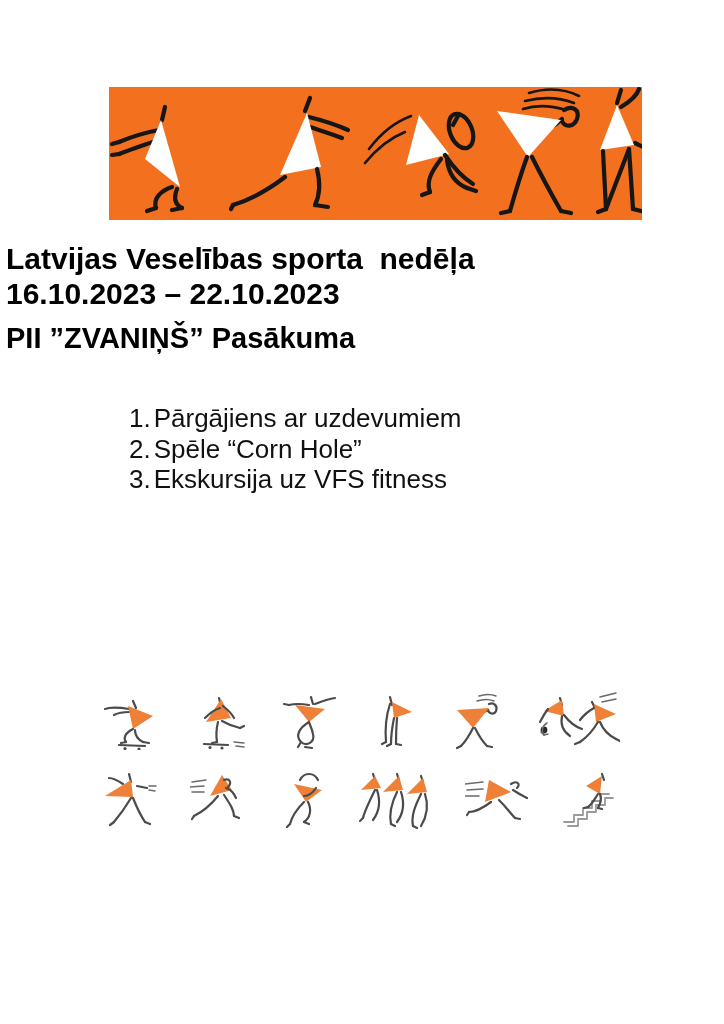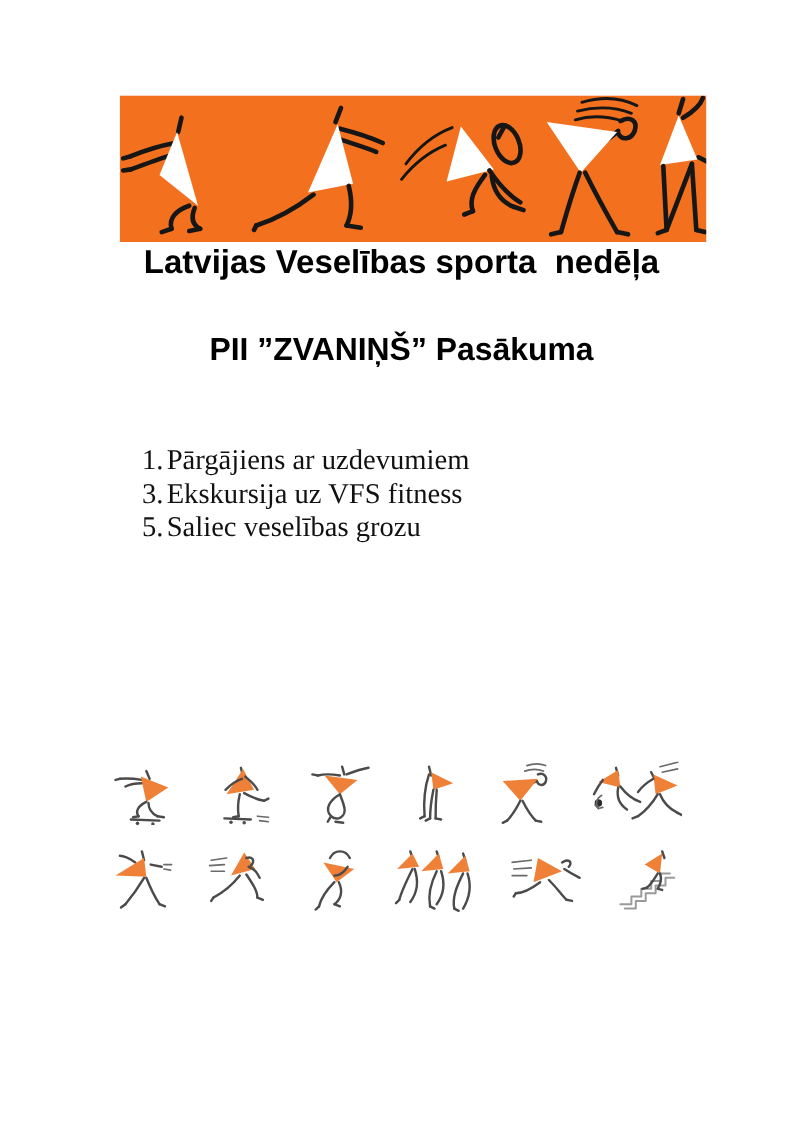--- a/index.html
+++ b/index.html
@@ -4,33 +4,33 @@
 <style>
   html,body{margin:0;padding:0;background:#ffffff;}
   .page{position:relative;width:724px;height:1024px;background:#ffffff;overflow:hidden;
         font-family:"Liberation Sans",sans-serif;color:#000;}
 
   
   .banner{position:absolute;left:109px;top:87px;width:533px;height:133px;background:#F2701E;}
   .banner svg{display:block;}
 
   
-  .title-line{position:absolute;left:6px;width:718px;text-align:center;
+  .title-line{position:absolute;left:6px;width:718px;text-align:left;
               font-family:"Liberation Sans",sans-serif;font-weight:bold;color:#000;
-              white-space:pre;}
+              white-space:pre;margin-top:20px;}
   .t1{top:222px;font-size:30px;}
   .t2{top:257px;font-size:30px;}
   .t3{top:302px;font-size:29px;}
 
   
   .prog-heading{position:absolute;left:105px;top:352px;margin:0;
                 font-family:"Liberation Serif",serif;font-weight:bold;
                 font-size:49px;line-height:1;color:#1a1a1a;letter-spacing:0.5px;}
   .prog-list{position:absolute;left:129px;top:403px;margin:0;padding:0;list-style:none;
-             font-family:Liberation Serif, serif;font-size:26px;line-height:30.5px;color:#111;}
+             font-family:Liberation Sans, sans-serif;font-size:26px;line-height:30.5px;color:#111;}
   .prog-list li{white-space:pre;}
   .prog-list .num{margin-right:3px;}
 
   
   .figrow{position:absolute;left:103px;width:517px;height:64px;display:flex;
           justify-content:space-between;align-items:flex-start;}
   .row1{top:692px;}
   .row2{top:770px;}
   .figrow svg{display:block;}
 
@@ -109,26 +109,27 @@
         <path class="bstk" d="M16,64 L19,122"></path>
         <path class="bstk" d="M19,122 L42,62"></path>
         <path class="bstk" d="M42,62 L46,122"></path>
         <path class="bstk" d="M19,122 l-8,3"></path>
           <path class="bstk" d="M46,122 l8,2"></path>
       </g>
     </svg>
   </div>
 
   <div class="title-line t1">Latvijas Veselības sporta  nedēļa</div>
+  <div class="title-line t2">16.10.2023 – 22.10.2023</div>
   <div class="title-line t3">PII ”ZVANIŅŠ” Pasākuma</div>
 
   <ol class="prog-list">
     <li><span class="num">1.</span><span>Pārgājiens ar uzdevumiem</span></li>
+    <li><span class="num">2.</span><span>Spēle “Corn Hole”</span></li>
     <li><span class="num">3.</span><span>Ekskursija uz VFS fitness</span></li>
-    <li><span class="num">5.</span><span>Saliec veselības grozu</span></li>
   </ol>
 
   <div class="figrow row1">
     <svg width="58" height="58" viewBox="0 0 58 58">
       <path class="stk" d="M6,16 C14,15 20,16 26,17"></path>
         <path class="stk" d="M6,16 l-4,1"></path>
       <path class="stk" d="M26,20 C20,20 15,21 11,23"></path>
       <path class="stk" d="M30,9 l3,7"></path>
       <polygon class="tri" points="25,14 50,24 30,37"></polygon>
       <path class="stk" d="M30,37 C22,41 20,46 23,50"></path>

